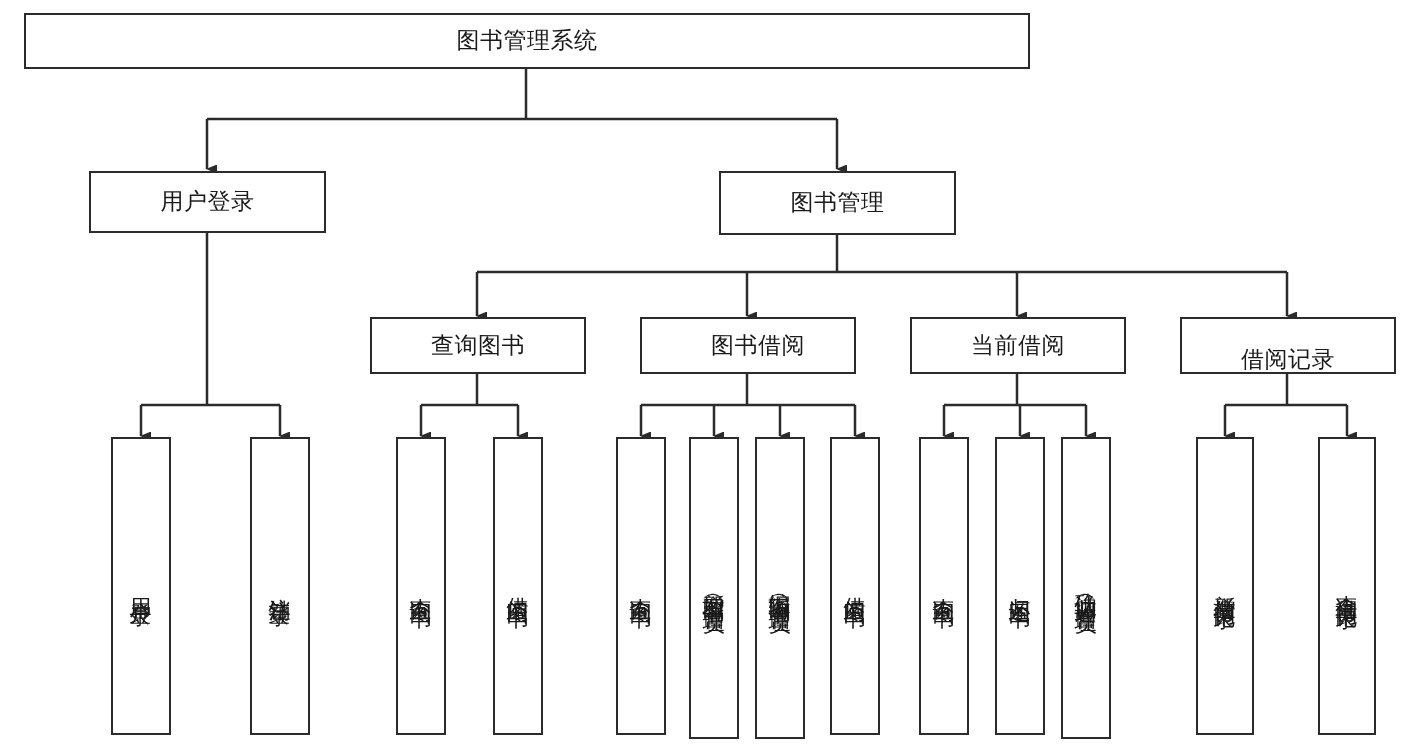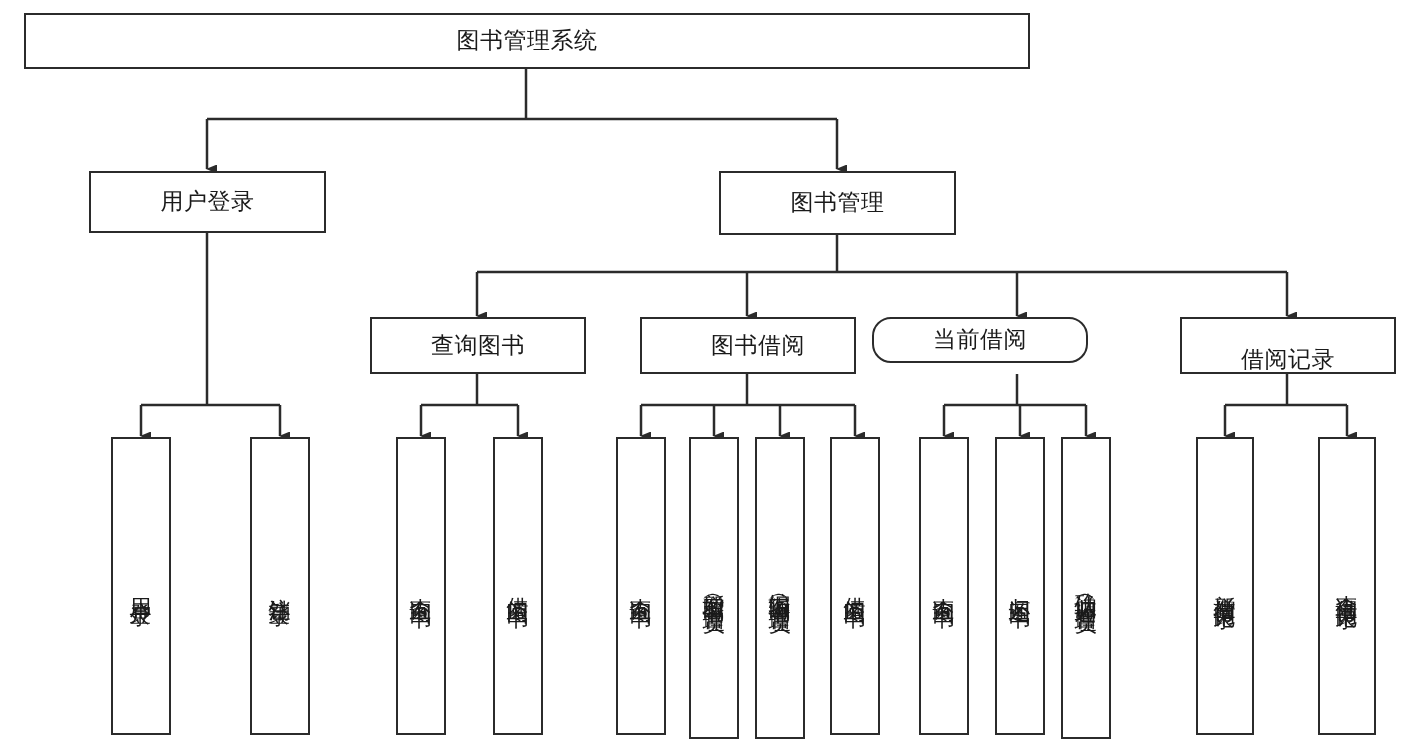--- a/index.html
+++ b/index.html
@@ -122,21 +122,21 @@
       </div>
       <div class="node-box" style="left: 711px; top: 171px; width: 237px; height: 64px;">
         <span class="node-label-h">图书管理</span>
       </div>
       <div class="node-box" style="left: 362px; top: 317px; width: 216px; height: 57px;">
         <span class="node-label-h">查询图书</span>
       </div>
       <div class="node-box" style="left: 632px; top: 317px; width: 216px; height: 57px; padding-left: 20px;">
         <span class="node-label-h">图书借阅</span>
       </div>
-      <div class="node-box" style="left: 864px; top: 317px; width: 216px; height: 46px; border-radius: 19px;">
+      <div class="node-box" style="left: 902px; top: 317px; width: 216px; height: 57px;">
         <span class="node-label-h">当前借阅</span>
       </div>
       <div class="node-box" style="left: 1172px; top: 317px; width: 216px; height: 57px; align-items: flex-end;">
         <span class="node-label-h">借阅记录</span>
       </div>
       <div class="node-box" style="left: 103px; top: 437px; width: 60px; height: 298px;">
         <span class="node-label-v">用户登录</span>
       </div>
       <div class="node-box" style="left: 242px; top: 437px; width: 60px; height: 298px;">
         <span class="node-label-v">注销登录</span>

